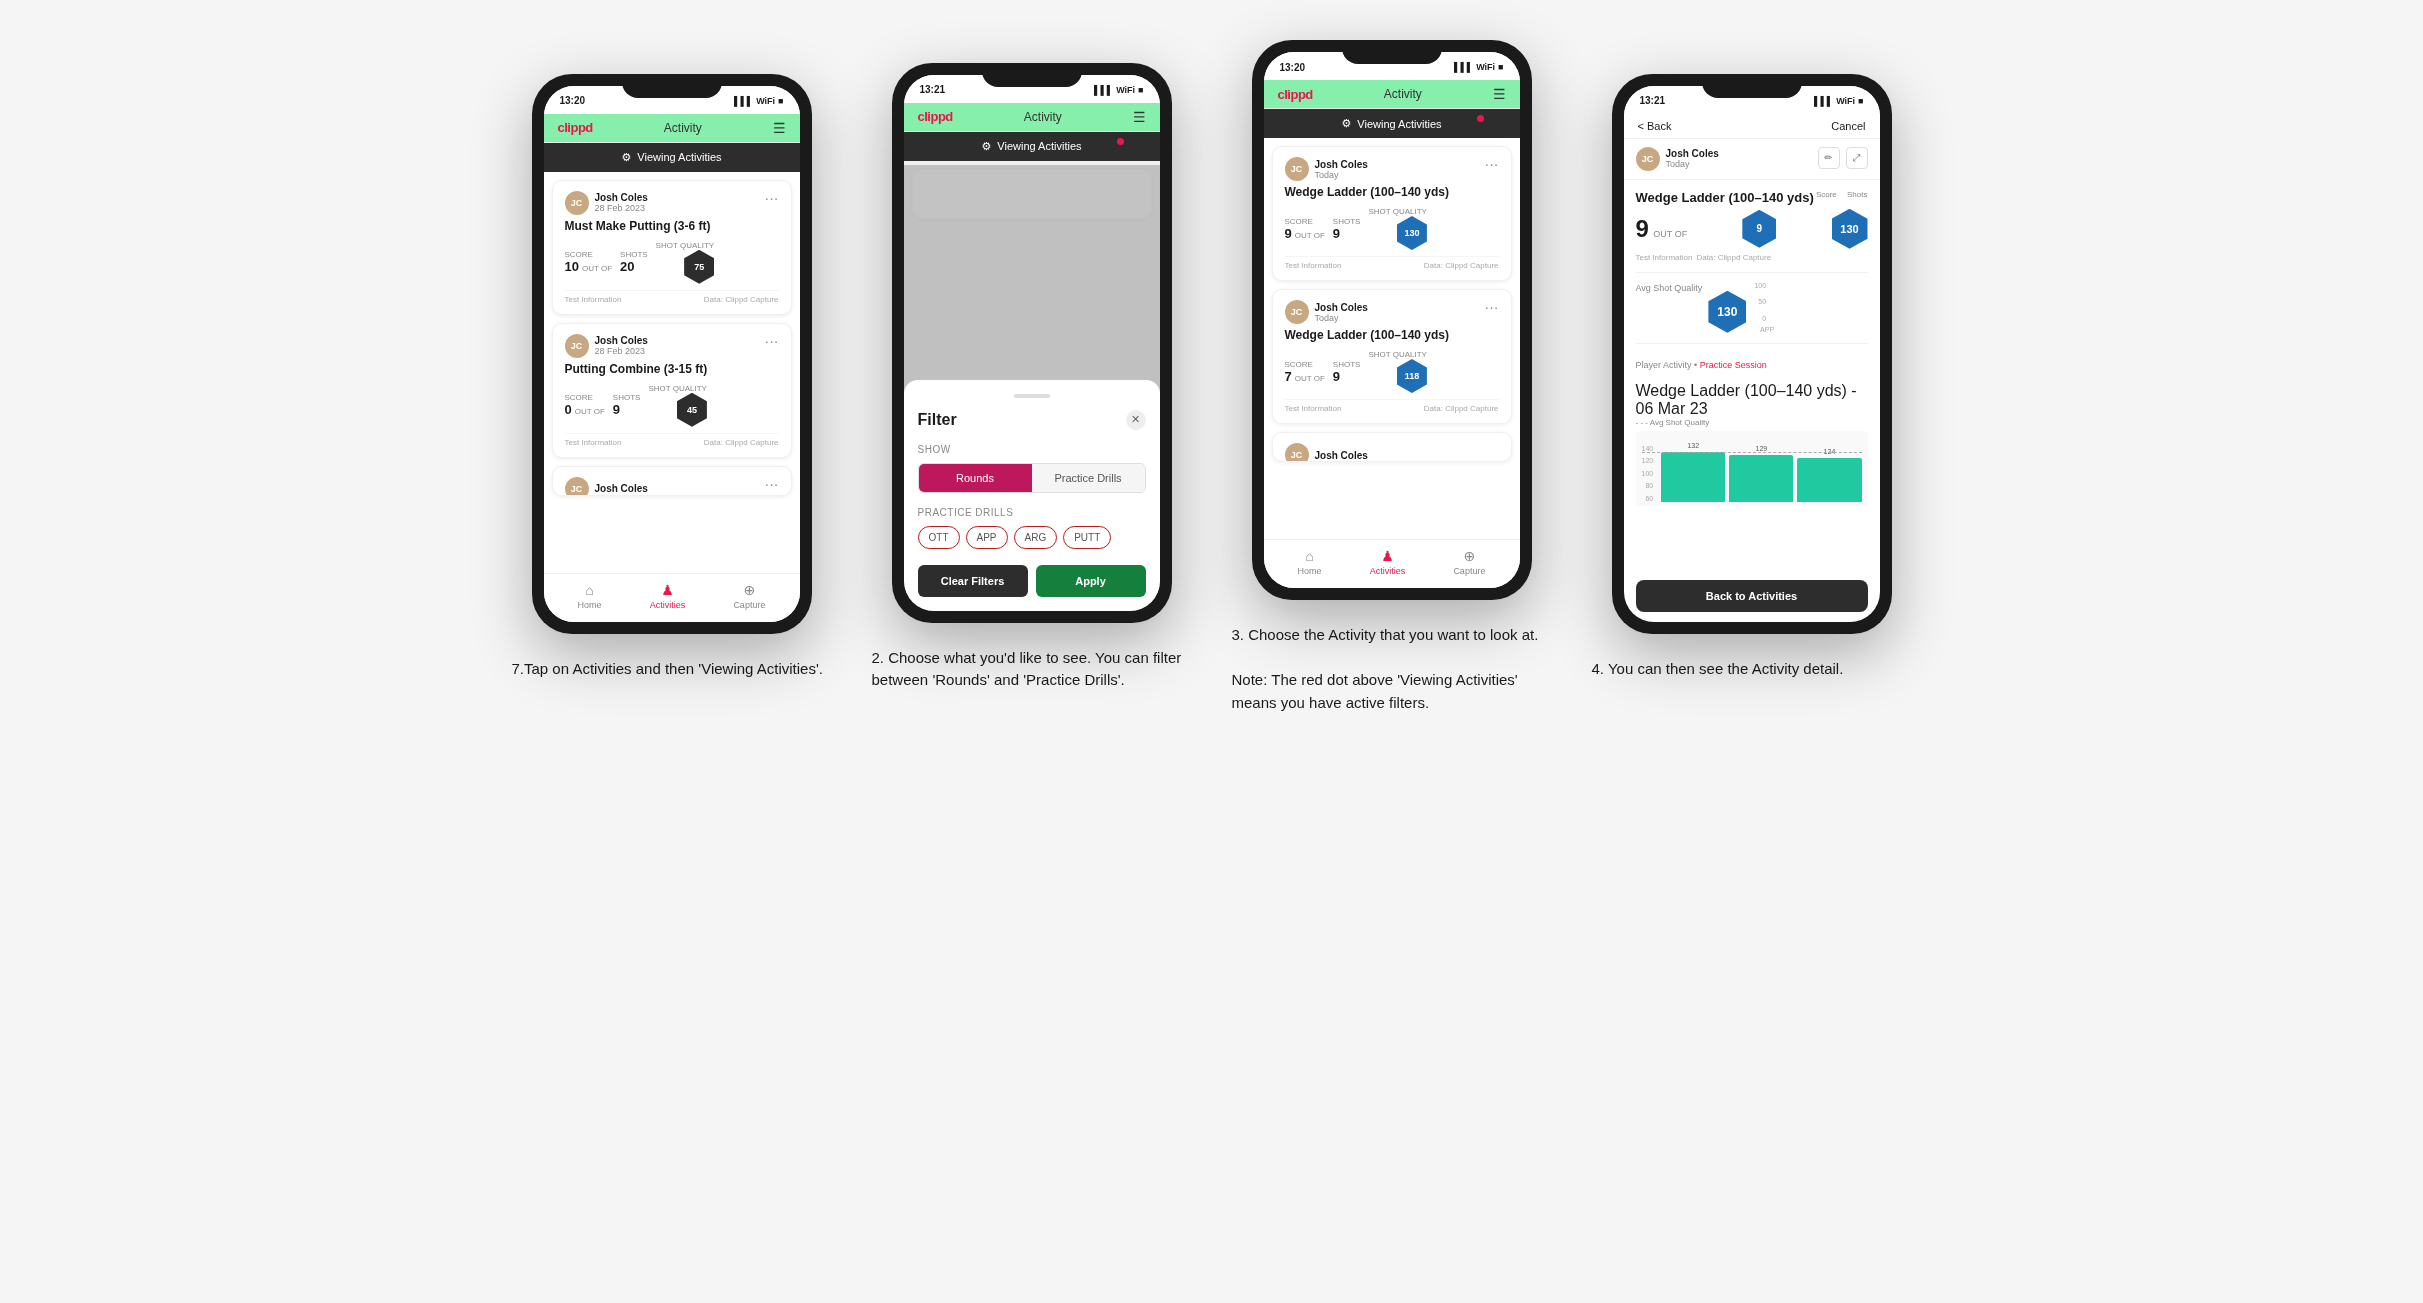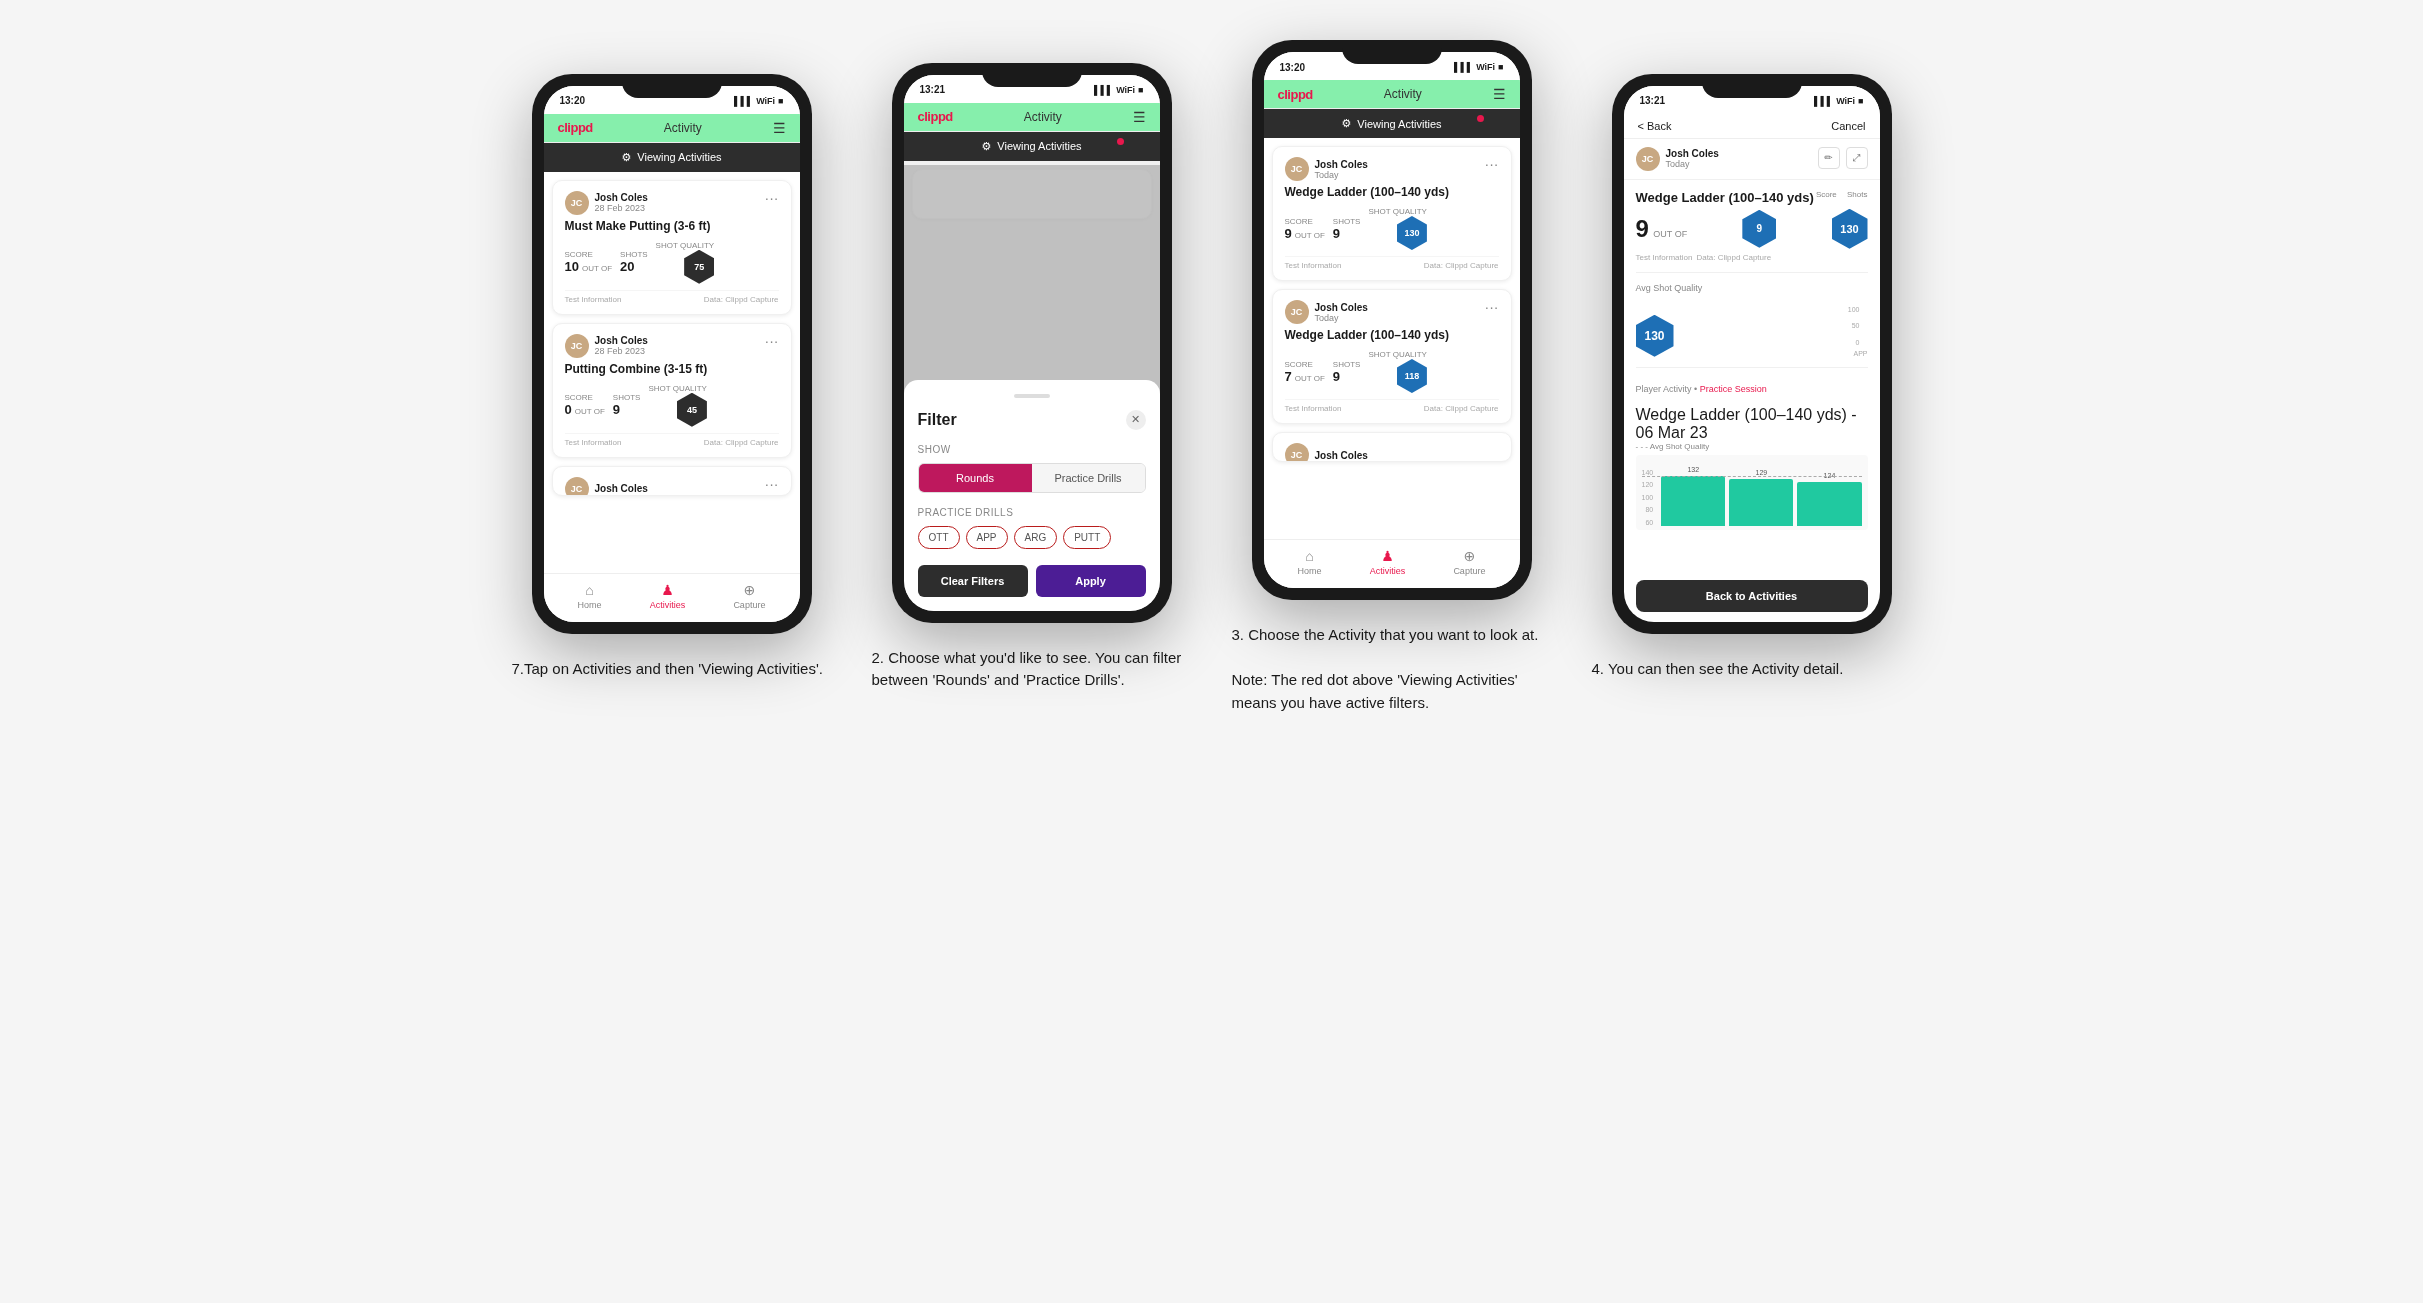--- a/index.html
+++ b/index.html
@@ -350,21 +350,21 @@
       color: #fff;
       border: none;
       border-radius: 6px;
       font-size: 11px;
       font-weight: 600;
       text-align: center;
     }
     .btn-apply {
       flex: 1;
       padding: 10px;
-      background: #4c1d95;
+      background: #15803d;
       color: #fff;
       border: none;
       border-radius: 6px;
       font-size: 11px;
       font-weight: 600;
       text-align: center;
     }
 
     
     .detail-header {
@@ -459,22 +459,21 @@
       font-weight: 700;
       color: #fff;
       margin-left: auto;
     }
     .section-divider {
       height: 1px;
       background: #f0f0f0;
     }
     .avg-shot-section {
       display: flex;
-      flex-direction: column;
-      gap: 14px;
+      gap: 6px;
     }
     .avg-shot-label {
       font-size: 9px;
       color: #888;
     }
     .avg-shot-row {
       display: flex;
       align-items: flex-end;
       gap: 8px;
     }

